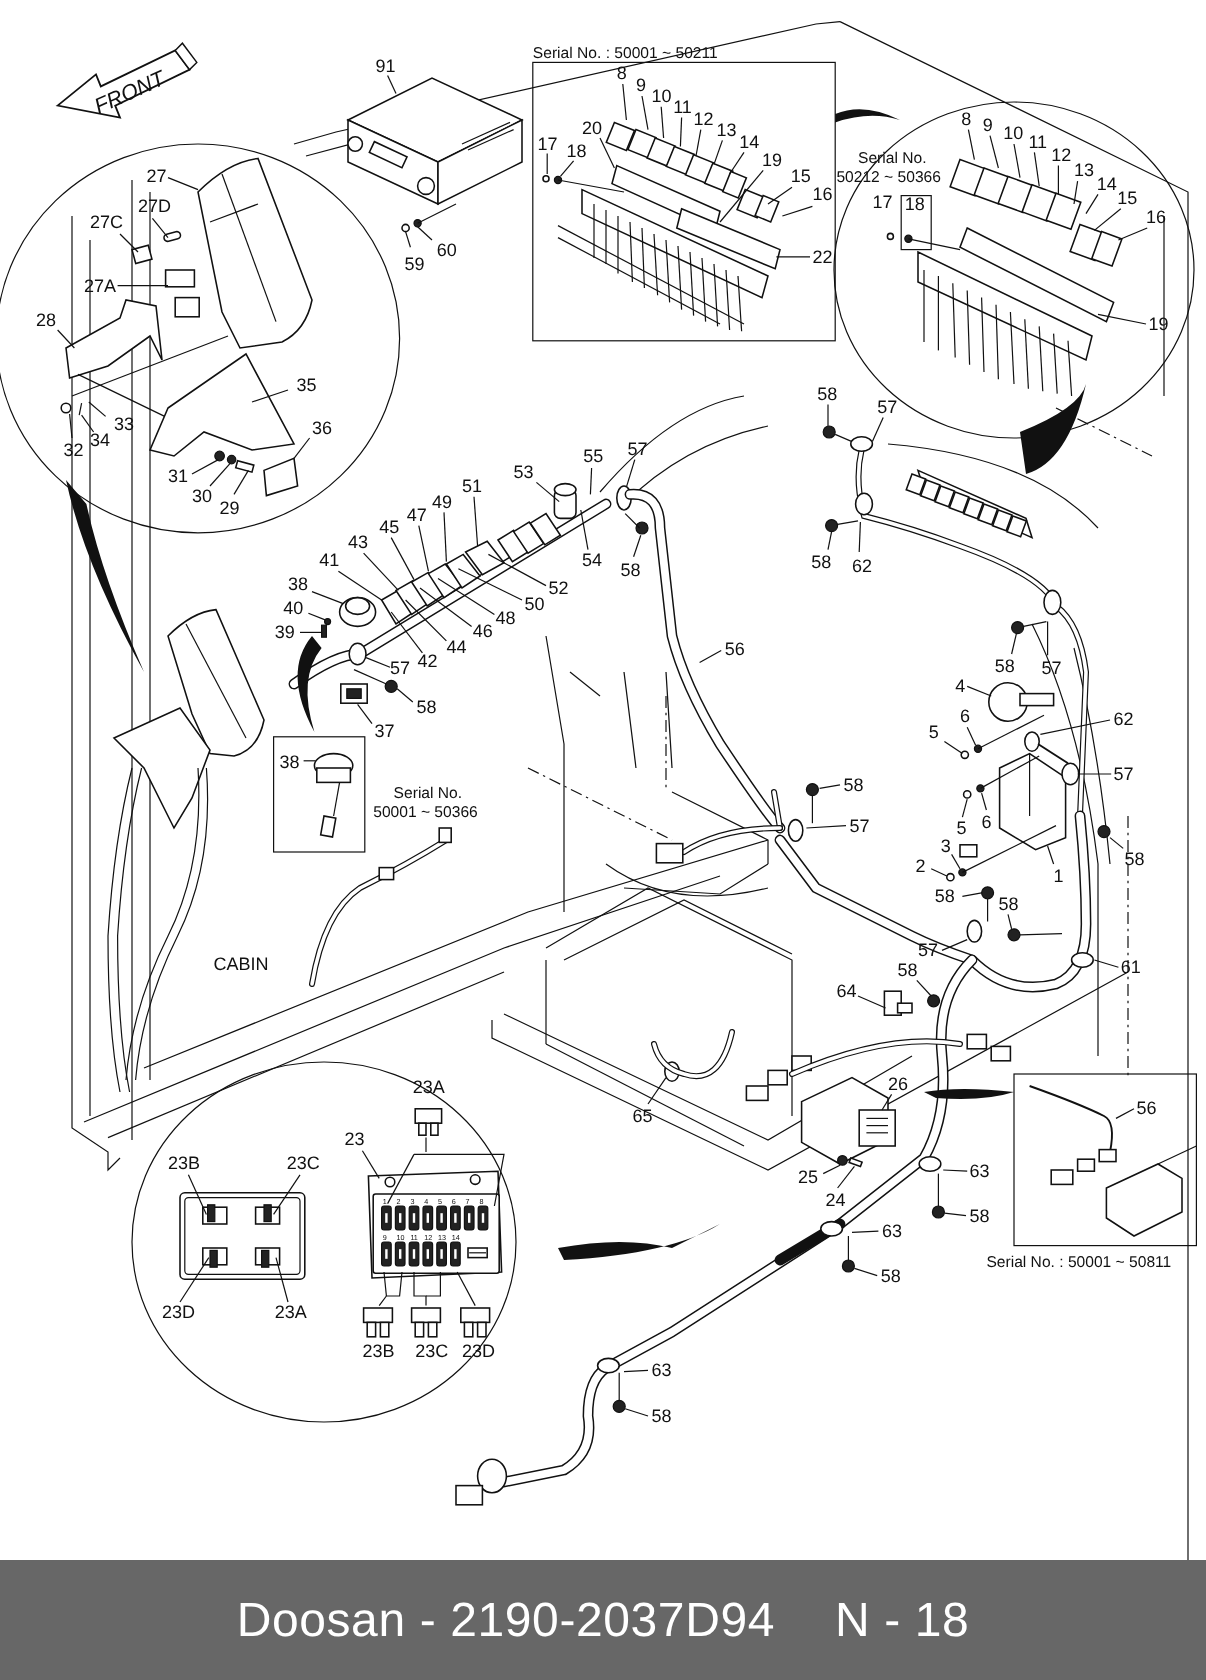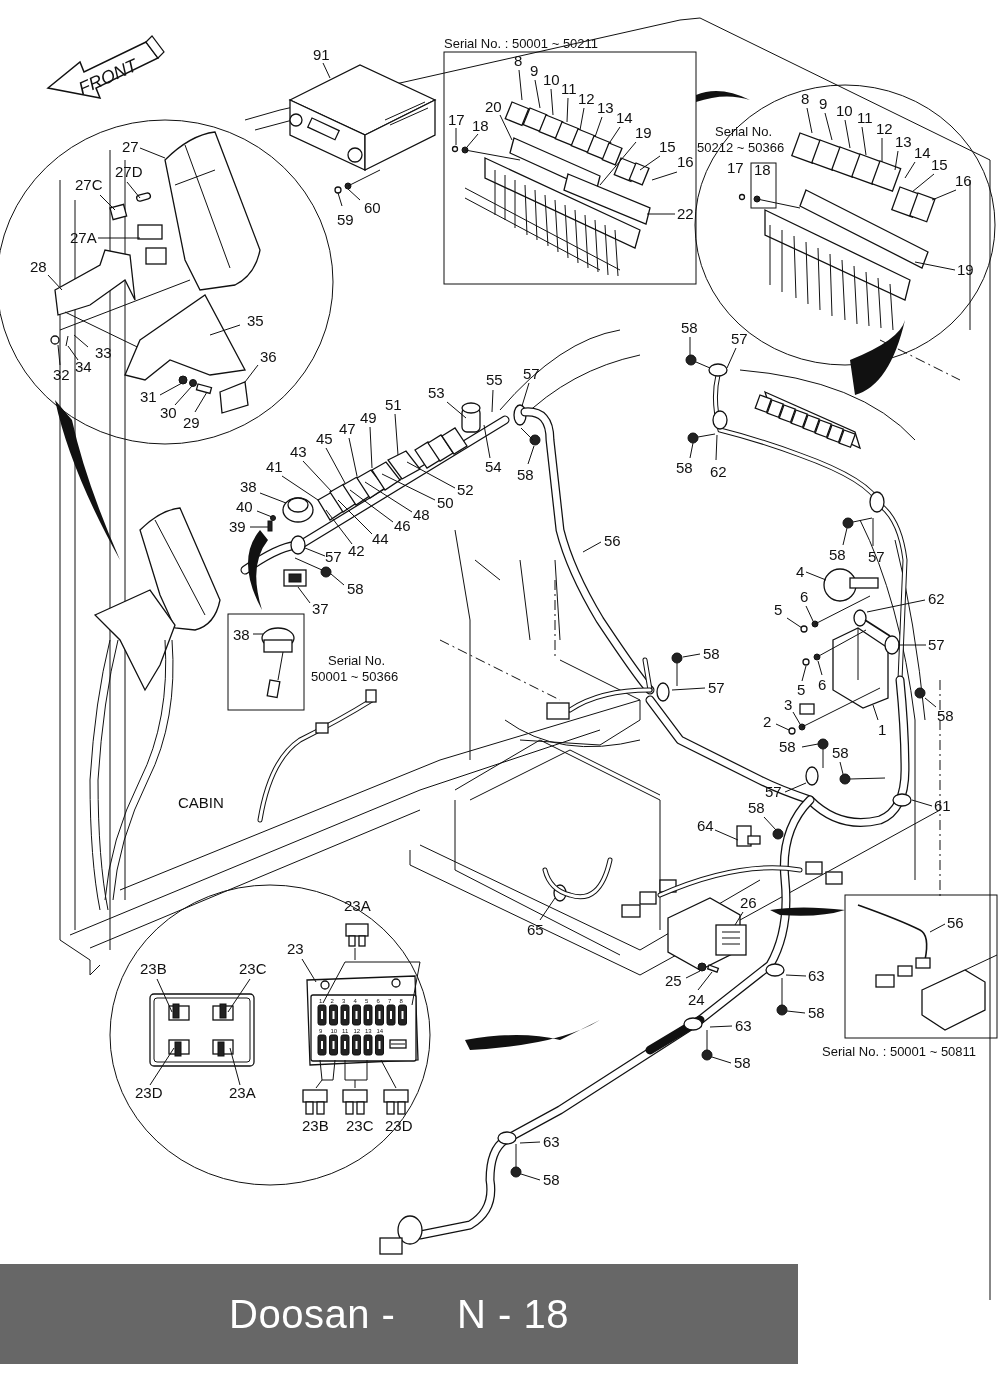--- a/index.html
+++ b/index.html
@@ -11,21 +11,21 @@
   .ln { stroke:#111; stroke-width:1; fill:none; }
   .ln2 { stroke:#111; stroke-width:1.6; fill:none; }
   .dash { stroke:#111; stroke-width:1; fill:none; stroke-dasharray:10 4 2 4; }
   .part { fill:#fff; stroke:#111; stroke-width:1.3; }
   .partd { fill:#222; stroke:#111; stroke-width:1; }
   .tube { fill:none; stroke:#111; stroke-width:9; stroke-linecap:round; stroke-linejoin:round; }
   .tube-in { fill:none; stroke:#fff; stroke-width:6.5; stroke-linecap:round; stroke-linejoin:round; }
   .wire { fill:none; stroke:#111; stroke-width:5; stroke-linecap:round; }
   .wire-in { fill:none; stroke:#fff; stroke-width:3; stroke-linecap:round; }
   .arc-black { fill:#111; }
-  #footer { position:absolute; left:0; top:1264px; width:798px; height:100px; background:#676767;
+  #footer { position:absolute; left:0; top:1300px; width:1005px; height:100px; background:#676767;
             display:flex; align-items:center; justify-content:center; color:#ffffff;
             font-family:"Liberation Sans", sans-serif; font-size:40px; letter-spacing:0.5px; }
   #footer .gap { display:inline-block; width:50px; }
 </style>
 </head>
 <body>
 
 <div id="canvas">
 <svg width="1005" height="1300" viewBox="0 0 1005 1300" xmlns="http://www.w3.org/2000/svg">
 
@@ -683,14 +683,14 @@
     <path class="ln" d="M396 1088 L381 1060"></path>
     <text class="lbl" x="302" y="1131">23B</text>
     <text class="lbl" x="346" y="1131">23C</text>
     <text class="lbl" x="385" y="1131">23D</text>
   </g>
 
 </svg>
 </div>
 
 <div id="footer">
-  <span>Doosan</span>&nbsp;<span>-</span>&nbsp;<span class="gap"></span><span>N - 18</span>
+  <span>Doosan</span>&nbsp;<span>-</span>&nbsp;<span>2190-2037D94</span><span class="gap"></span><span>N - 18</span>
 </div>
 
 </body></html>

